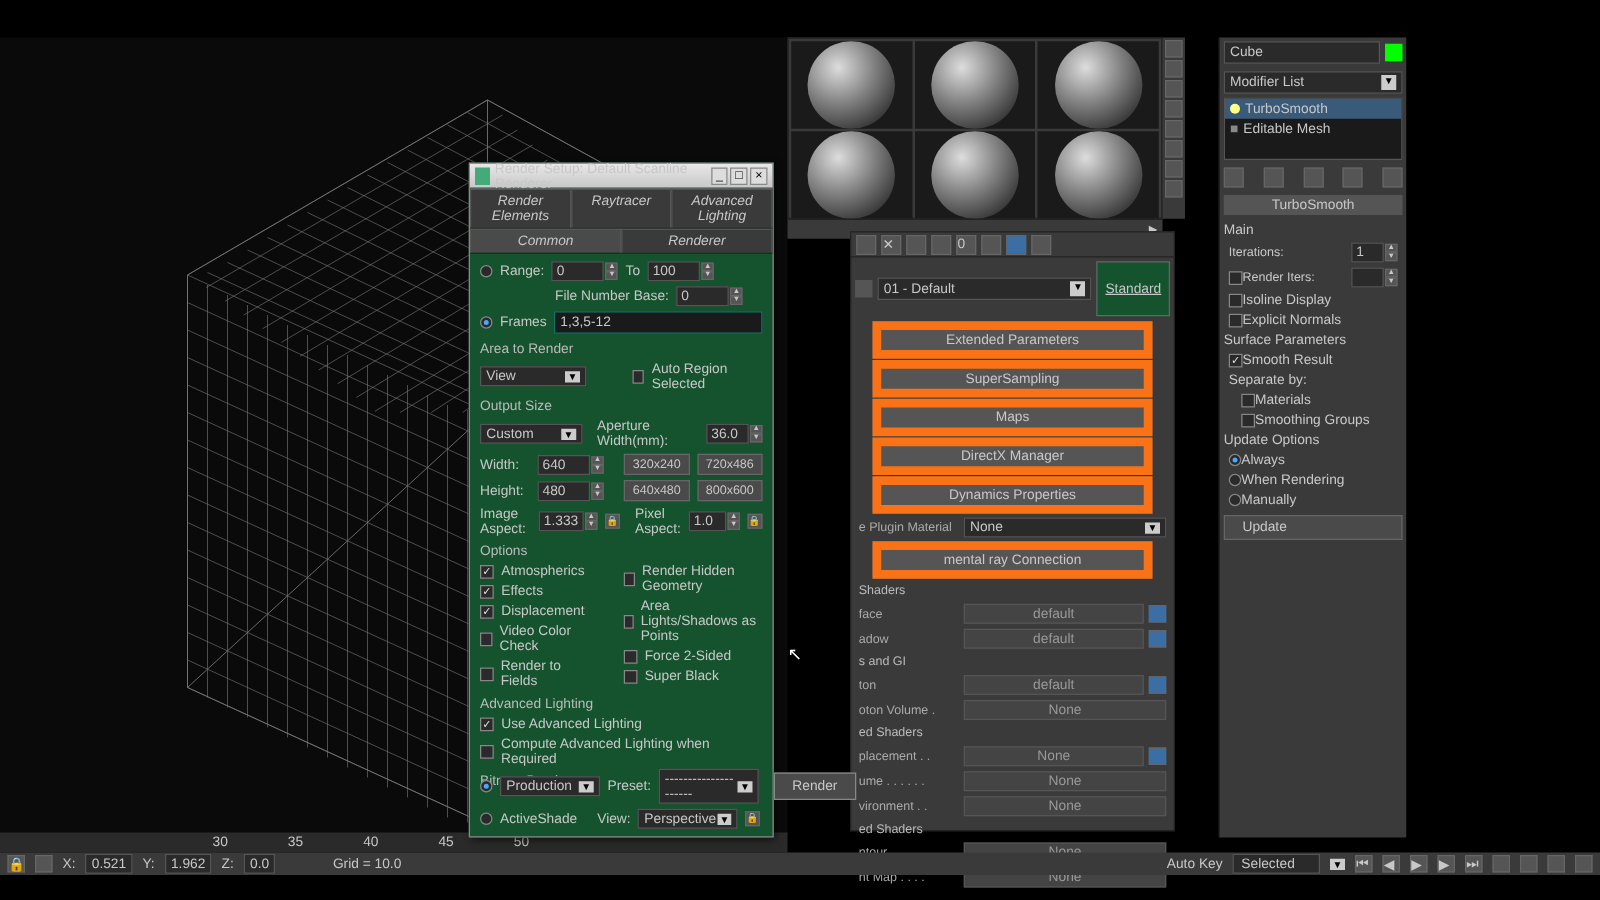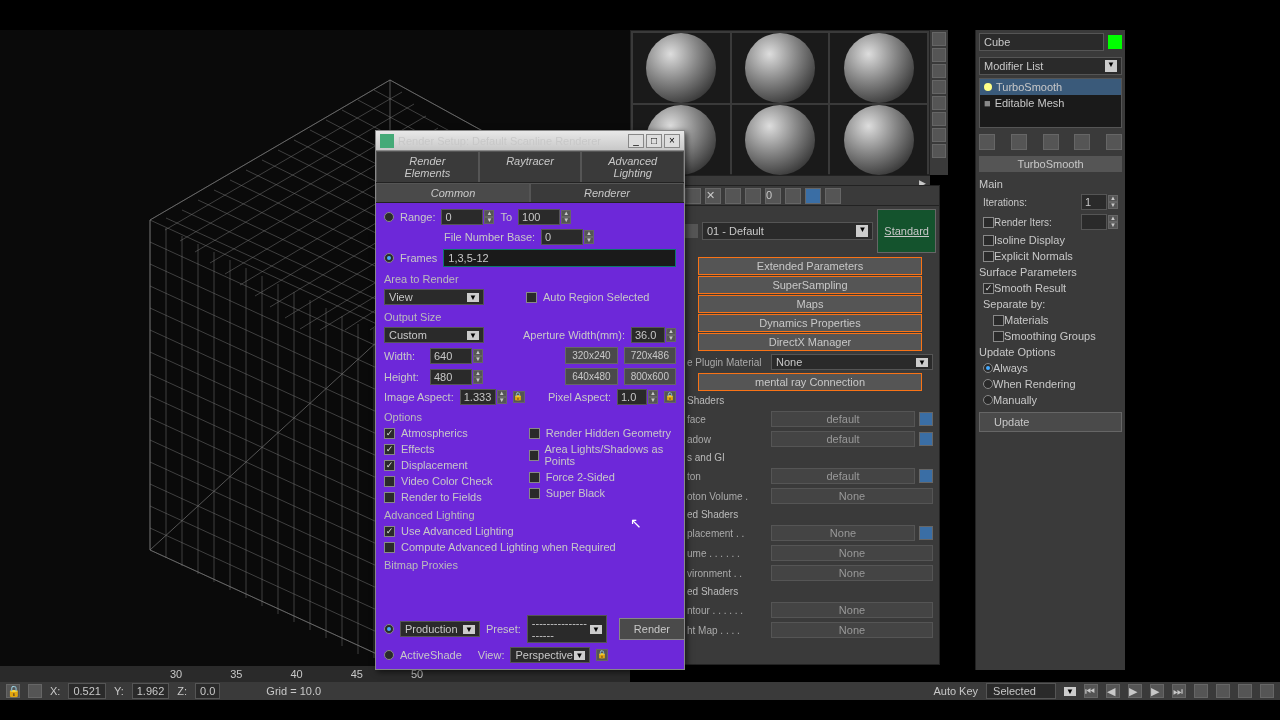--- a/index.html
+++ b/index.html
@@ -24,30 +24,30 @@
 .mat-scroll { position: absolute; left: 630px; top: 175px; width: 300px; height: 16px; background: #3a3a3a; border-top: 1px solid #222; }
 .mat-scroll .arrow { position:absolute; right:4px; top:2px; font-size:9px; }
 
 
 .mat-panel { position: absolute; left: 680px; top: 185px; width: 260px; height: 480px; background: #3a3a3a; border: 1px solid #222; }
 .mat-toolbar { height: 20px; display: flex; align-items: center; gap: 4px; padding: 2px 4px; border-bottom: 1px solid #222; }
 .mat-toolbar .tbtn { width: 16px; height: 16px; background: #555; border: 1px solid #666; }
 .mat-name-row { display: flex; align-items: center; gap: 4px; padding: 3px; }
 .mat-name-row .dd { flex:1; background: #2a2a2a; border: 1px solid #555; padding: 2px 4px; display:flex; justify-content:space-between; }
 .mat-name-row .std { background: #14532d; border: 1px solid #666; padding: 15px 6px; text-decoration: underline; }
-.rollout-head { background: #555; border: 1px solid #f97316; text-align: center; padding: 2px; margin: 1px 17px; cursor: pointer; }
+.rollout-head { background: #555; border: 7px solid #f97316; text-align: center; padding: 2px; margin: 1px 17px; cursor: pointer; }
 .mr-row { display: flex; align-items: center; gap: 4px; padding: 2px 6px; }
 .mr-row .slot { flex:1; background: #444; border: 1px solid #555; text-align:center; padding: 1px; color:#999; }
 .mr-row .slot.none { text-align:center; }
 .mr-row .sq { width:14px; height:14px; background:#3a6ea5; border:1px solid #666; }
 .mr-row .lbl { width: 80px; font-size:10px; color:#aaa; }
 .sec-title { padding: 3px 6px; color:#bbb; font-size:10px; }
 
 
-.render-dlg { position: absolute; left: 375px; top: 130px; width: 310px; height: 540px; background: #6d28d9; border: 1px solid #888; box-shadow: 2px 2px 6px rgba(0,0,0,0.6); }
+.render-dlg { position: absolute; left: 375px; top: 130px; width: 244px; height: 540px; background: #14532d; border: 1px solid #888; box-shadow: 2px 2px 6px rgba(0,0,0,0.6); }
 .titlebar { height: 20px; background: linear-gradient(#e8e8e8,#c8c8c8); display: flex; align-items: center; padding: 0 4px; color: #000; font-size: 11px; border-bottom: 1px solid #888; }
 .titlebar .ticon { width:14px; height:14px; background:#4a7; margin-right:4px; }
 .titlebar .spacer { flex:1; }
 .titlebar .winbtn { width:16px; height:14px; background:#ddd; border:1px solid #888; margin-left:2px; text-align:center; line-height:12px; color:#000; font-size:10px; cursor:pointer; }
 .tabs { display:flex; flex-wrap:wrap; border-bottom:1px solid #222;font-style:italic; }
 .tab { padding: 3px 10px; background:#3a3a3a; border:1px solid #555; border-bottom:none; cursor:pointer; }
 .tab.row2 { flex:1; text-align:center; }
 .tab.active { background:#4a4a4a; }
 .dlg-body { padding: 4px 8px; height: 440px; overflow: hidden; }
 .grp-label { color:#bbb; padding: 4px 0 2px; }
@@ -239,22 +239,22 @@
     <div class="tbtn" style="width:14px;height:14px;background:#555"></div>
     <div class="dd">
         <span>01 - Default</span>
         <span class="arr" style="background:#ccc;color:#000;padding:0 2px;font-size:8px">▼</span>
       </div>
     <div class="std">Standard</div>
   </div>
   <div class="rollout-head">Extended Parameters</div>
   <div class="rollout-head">SuperSampling</div>
   <div class="rollout-head">Maps</div>
+  <div class="rollout-head">DirectX Manager</div>
   <div class="rollout-head">Dynamics Properties</div>
-  <div class="rollout-head">DirectX Manager</div>
   <div class="mr-row">
       <span class="lbl">e Plugin Material</span>
     <div class="dd2" style="flex:1">
         <span>None</span>
         <span class="arr">▼</span>
       </div>
     </div>
   <div class="rollout-head">mental ray Connection</div>
 
   <div class="sec-title">Shaders</div>

